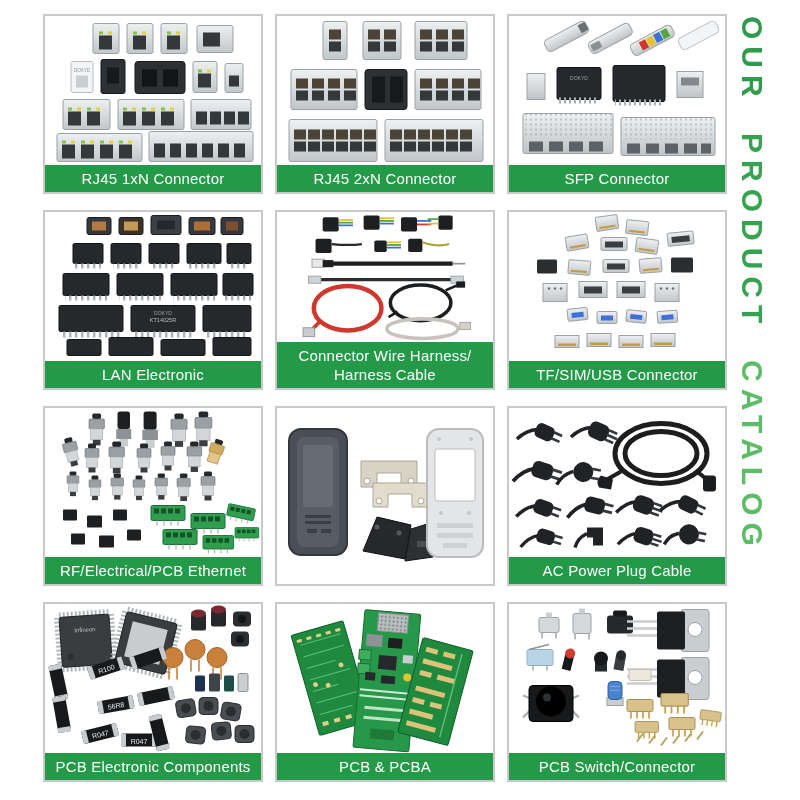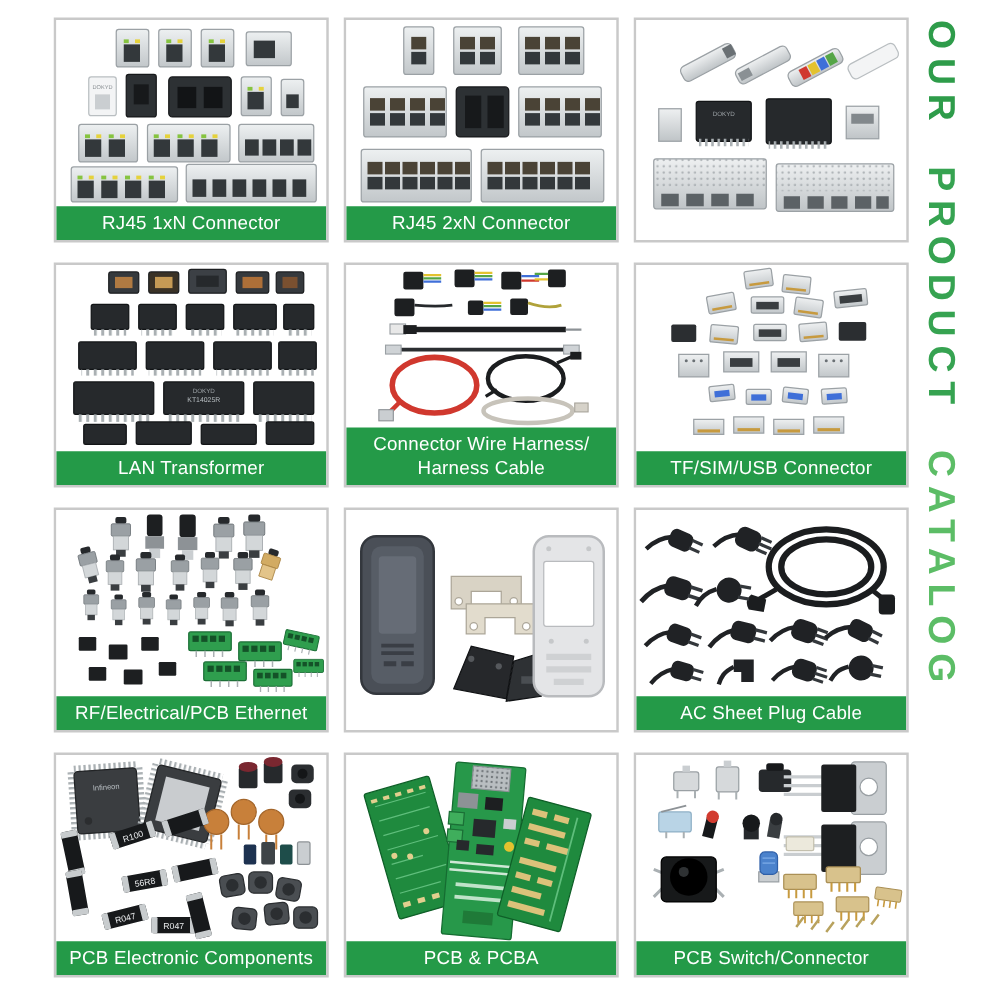--- a/index.html
+++ b/index.html
@@ -211,20 +211,24 @@
           <rect x="80" y="124" width="14" height="10" fill="#5c6266"></rect>
         <rect x="112" y="100" width="94" height="38" rx="2" fill="url(#c_m)" stroke="#9ba1a5"></rect>
         <rect x="112" y="100" width="94" height="22" fill="url(#c_dots)" opacity=".7"></rect>
         <rect x="118" y="126" width="13" height="10" fill="#5c6266"></rect>
           <rect x="137" y="126" width="13" height="10" fill="#5c6266"></rect>
           <rect x="156" y="126" width="13" height="10" fill="#5c6266"></rect>
           <rect x="175" y="126" width="13" height="10" fill="#5c6266"></rect>
           <rect x="192" y="126" width="10" height="10" fill="#5c6266"></rect>
       </svg>
     </div>
+    <div class="bar">
+      <span class="bar-line">SFP Connector</span>
+        <span class="bar-line"></span>
+    </div>
   </div>
 
   <div class="card">
     <div class="photo">
       <svg viewBox="0 0 216 146" preserveAspectRatio="xMidYMid meet">
         <defs>
           <pattern id="d_pins" width="6" height="8" patternUnits="userSpaceOnUse">
               <rect width="2.4" height="8" fill="#aab0b3"></rect>
             </pattern>
         </defs>
@@ -274,21 +278,21 @@
         </g>
         <g>
           <rect x="22" y="126" width="34" height="16" rx="1.5" fill="#26292c" stroke="#121416"></rect>
           <rect x="64" y="124" width="44" height="18" rx="1.5" fill="#26292c" stroke="#121416"></rect>
           <rect x="116" y="126" width="44" height="16" rx="1.5" fill="#26292c" stroke="#121416"></rect>
           <rect x="168" y="124" width="38" height="18" rx="1.5" fill="#26292c" stroke="#121416"></rect>
         </g>
       </svg>
     </div>
     <div class="bar">
-      <span class="bar-line">LAN Transformer</span>
+      <span class="bar-line">LAN Electronic</span>
         <span class="bar-line"></span>
     </div>
   </div>
 
   <div class="card">
     <div class="photo">
       <svg viewBox="0 0 216 146" preserveAspectRatio="xMidYMid meet">
         <defs>
           <g id="e_w">
               <path d="M0 0 h16" stroke="#e3c22f" stroke-width="2"></path>
@@ -566,21 +570,21 @@
         <use href="#i_plug3" transform="translate(128,116) rotate(18) scale(.95)"></use>
         <g transform="translate(172,114) rotate(12)">
             <path d="M0 10 C -8 14 -10 18 -12 24" stroke="#202225" stroke-width="3.5" fill="none"></path>
             <circle cx="10" cy="9" r="10" fill="#202225"></circle>
             <rect x="18" y="4" width="9" height="2.6" fill="#34383c"></rect>
             <rect x="18" y="11" width="9" height="2.6" fill="#34383c"></rect>
           </g>
       </svg>
     </div>
     <div class="bar">
-      <span class="bar-line">AC Sheet Plug Cable</span>
+      <span class="bar-line">AC Power Plug Cable</span>
         <span class="bar-line"></span>
     </div>
   </div>
 
   <div class="card">
     <div class="photo">
       <svg viewBox="0 0 216 146" preserveAspectRatio="xMidYMid meet">
         <defs>
           <pattern id="j_pin" width="4" height="6" patternUnits="userSpaceOnUse">
               <rect width="1.8" height="6" fill="#aab0b3"></rect>

